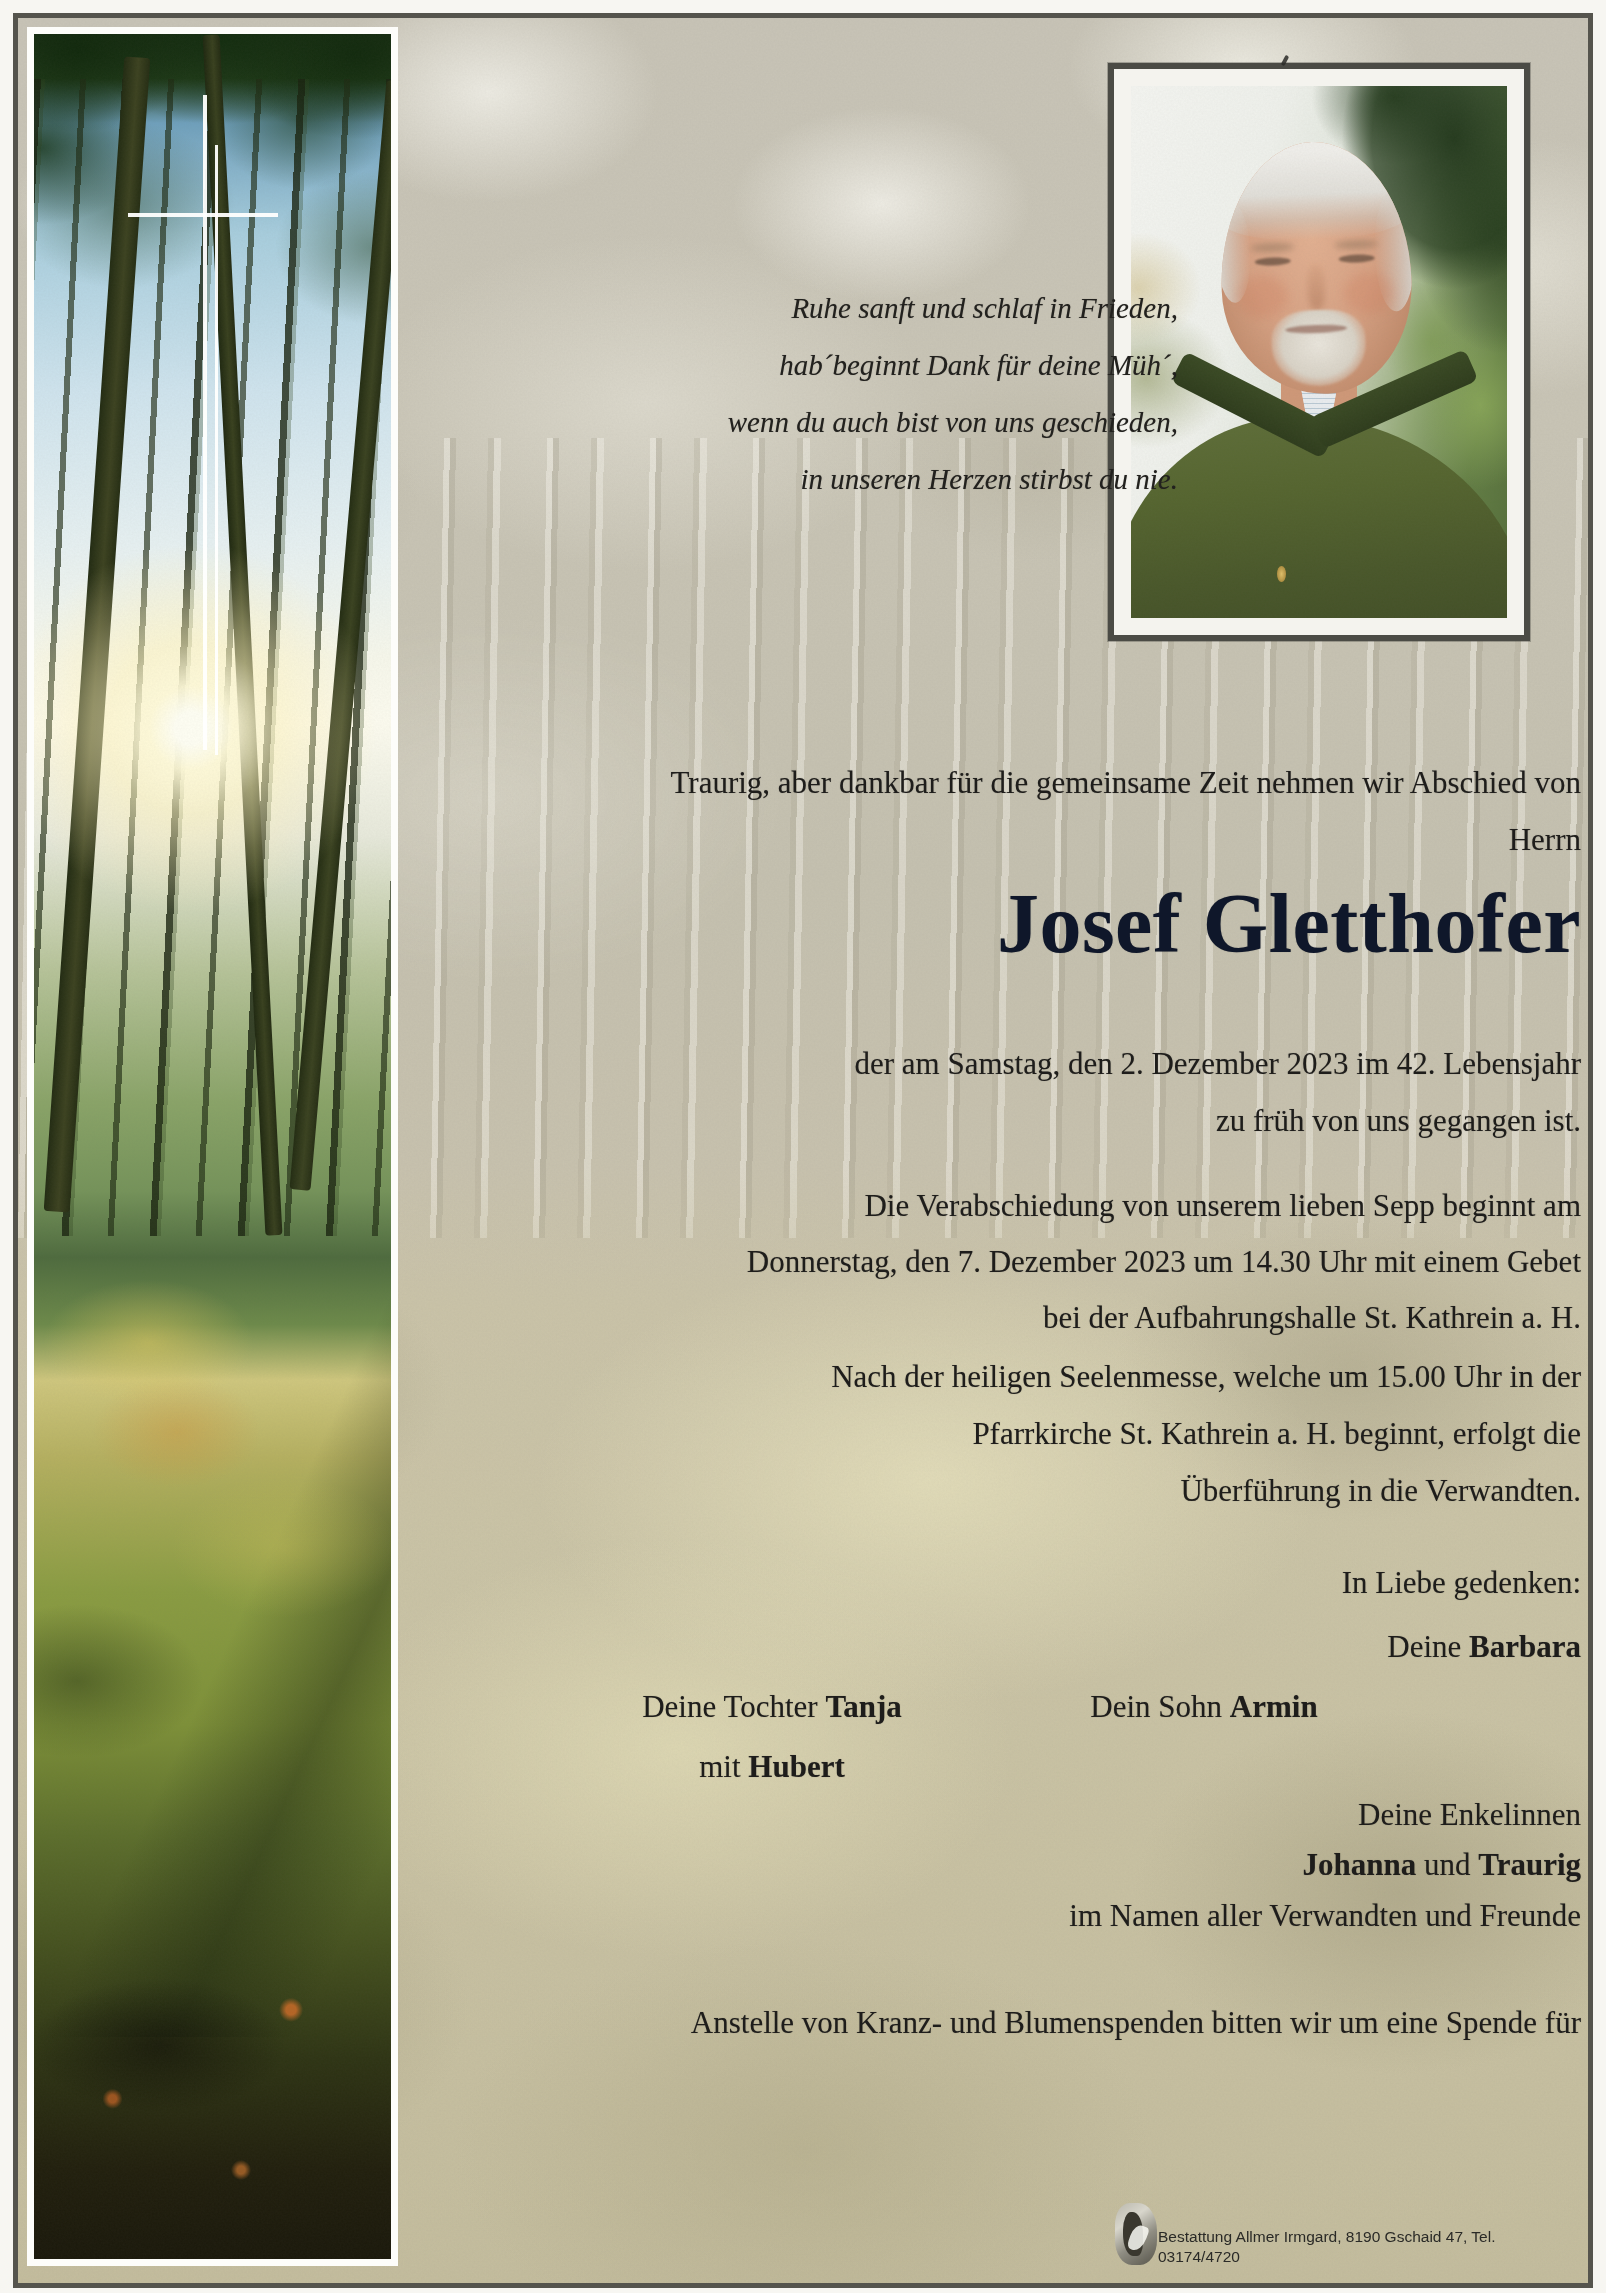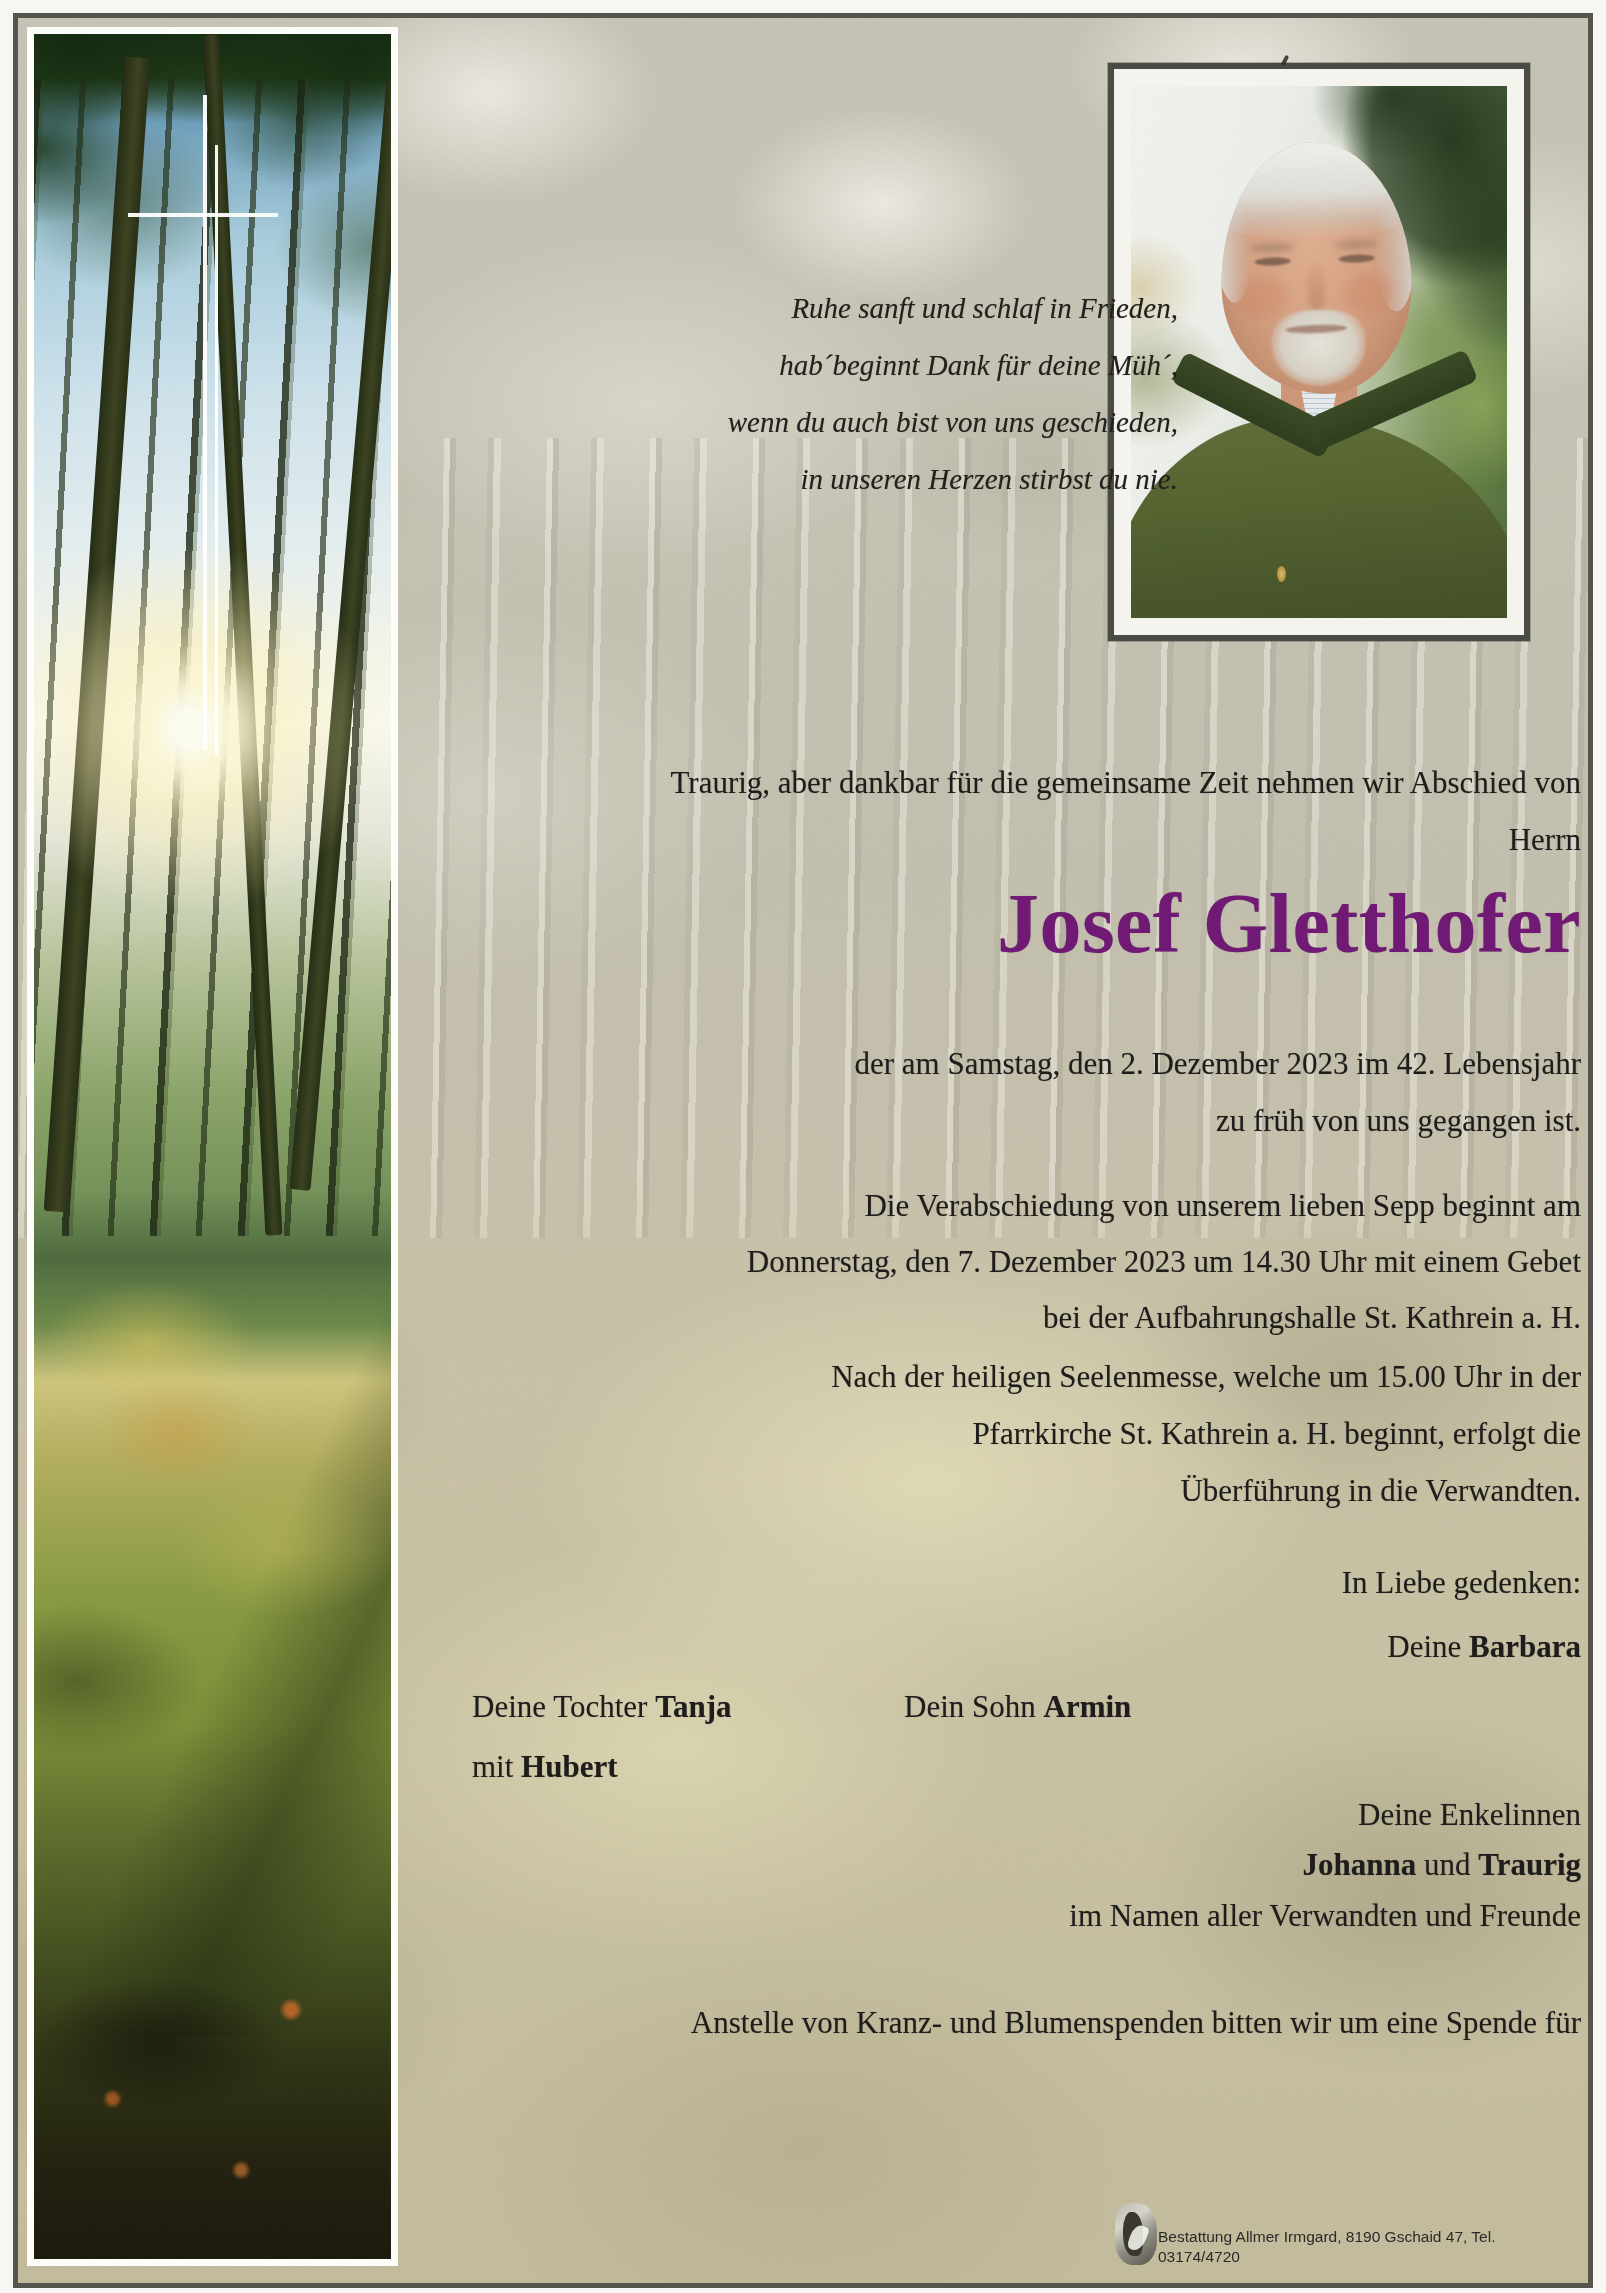--- a/index.html
+++ b/index.html
@@ -151,28 +151,28 @@
   .pp-collar-r{left:178px;top:296px;transform:rotate(-24deg);}
   .pp-button{position:absolute;left:146px;top:480px;width:9px;height:16px;border-radius:50%;
     background:radial-gradient(#dfc06a,#9c7a2e);}
   
   .txt{position:absolute;text-align:right;z-index:6;
        text-shadow:0 0 1px rgba(40,38,34,.35);}
   .poem{left:330px;top:262px;width:830px;font-style:italic;font-size:29px;line-height:57px;color:#22211e;}
   .main{left:388px;width:1175px;font-size:31px;line-height:56px;}
   .intro{top:737px;}
   .salutation{top:794px;}
-  .deceased{top:856px;font-size:84px;line-height:100px;font-weight:bold;color:#701a75;
+  .deceased{top:856px;font-size:84px;line-height:100px;font-weight:bold;color:#0f172a;
             letter-spacing:.5px;}
   .life{top:1017px;line-height:57px;}
   .farewell{top:1160px;}
   .mass{top:1330px;line-height:57px;}
   .mem-heading{top:1537px;}
   .wife{top:1601px;}
-  .col{position:absolute;width:600px;text-align:left;font-size:31px;line-height:56px;z-index:6;
+  .col{position:absolute;width:600px;text-align:center;font-size:31px;line-height:56px;z-index:6;
        text-shadow:0 0 1px rgba(40,38,34,.35);}
   .col-left{left:454px;} .col-right{left:886px;}
   .row-names{top:1661px;} .row-partners{top:1721px;}
   .enkel-label{top:1769px;}
   .enkel-names{top:1819px;}
   .closing{top:1870px;}
   .donation{top:1977px;}
   .b{font-weight:bold;}
   
   .imprint-text{position:absolute;left:1140px;top:2209px;width:420px;z-index:6;text-align:left;

